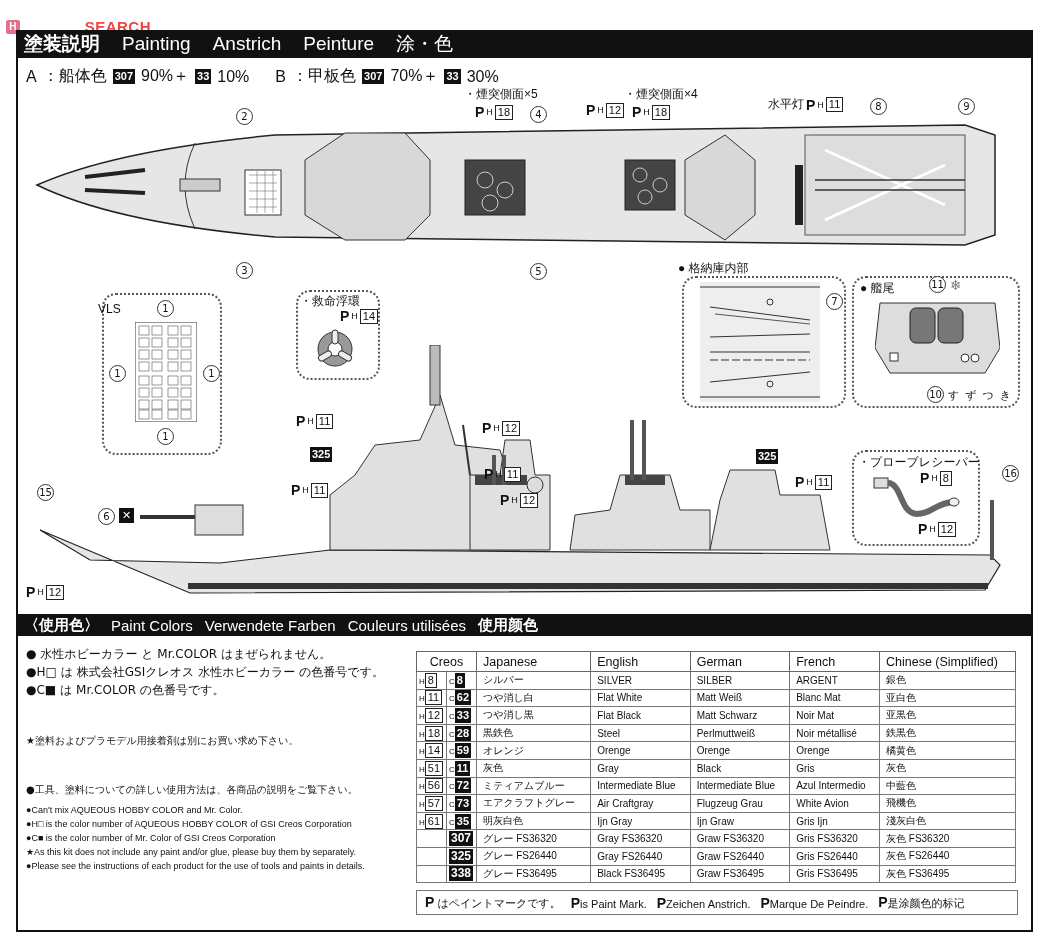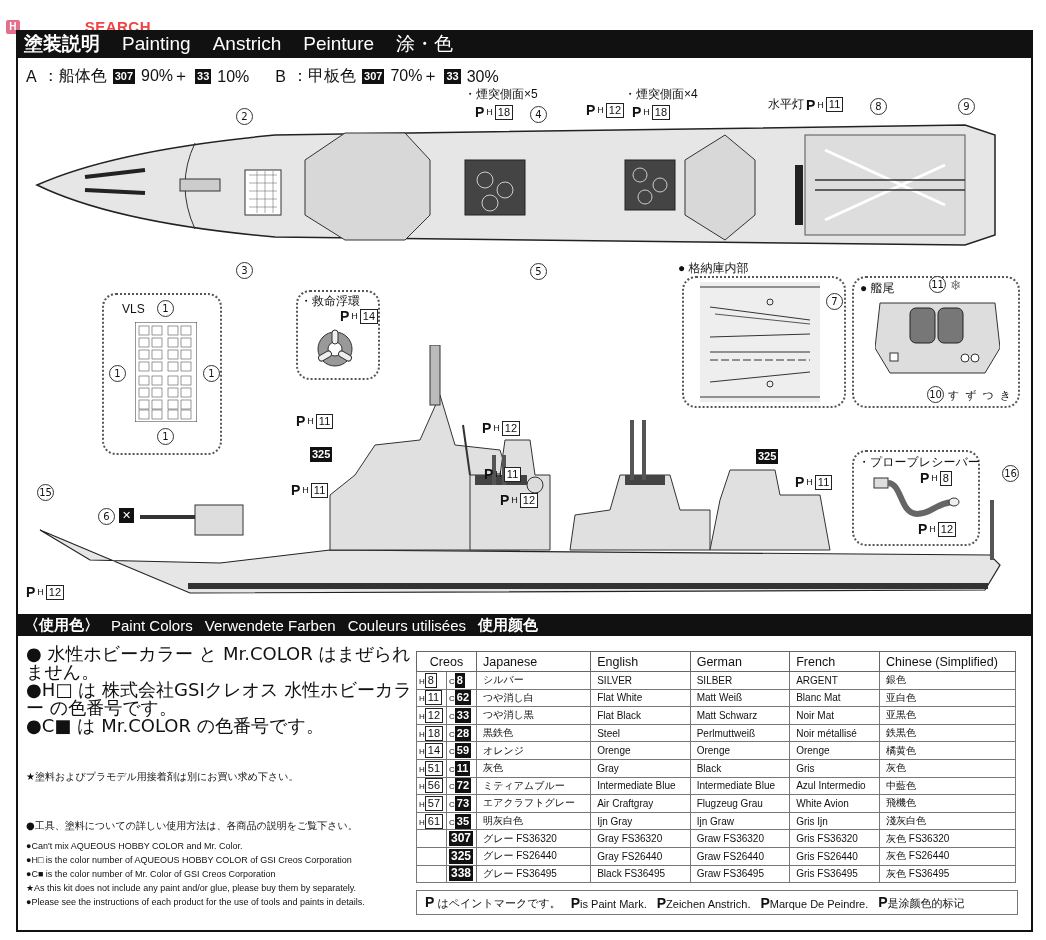--- a/index.html
+++ b/index.html
@@ -17,21 +17,21 @@
   .cbox { display: inline-block; background: #111; color: #fff; font-weight: bold; font-size: 11px; padding: 1px 2px; line-height: 13px; }
   .hbox { display: inline-block; border: 1px solid #222; font-size: 11px; padding: 0 2px; line-height: 13px; background: #fff; }
   .pmark { font-weight: 900; font-size: 14px; }
   .sub-h { font-size: 9px; }
   .callout { position: absolute; font-size: 12px; display: flex; align-items: center; gap: 2px; font-family: "Liberation Sans", sans-serif; white-space: nowrap; }
   .num-circle { position: absolute; width: 17px; height: 17px; border: 1px solid #333; border-radius: 50%; font-size: 10px; display: flex; align-items: center; justify-content: center; background: #fff; }
   .dotted-box { position: absolute; border: 2px dotted #555; border-radius: 14px; background: #fff; }
   .ship-top { position: absolute; left: 35px; top: 105px; width: 965px; height: 150px; }
   .ship-side { position: absolute; left: 30px; top: 345px; width: 975px; height: 255px; }
   .notes { position: absolute; left: 26px; top: 645px; width: 390px; font-size: 11px; line-height: 16.5px; }
-  .notes .big { font-size: 18px; line-height: 18px; }
+  .notes .big { font-size: 12px; line-height: 18px; }
   .notes .small { font-size: 10px; line-height: 15px; margin-top: 34px; }
   .notes .en { font-family: "Liberation Sans", sans-serif; font-size: 9px; line-height: 14px; }
   .notes .gap { height: 6px; }
   table.paints { position: absolute; left: 416px; top: 651px; width: 600px; border-collapse: collapse; font-size: 10px; font-family: "Liberation Sans", sans-serif; }
   table.paints th { font-weight: normal; font-size: 12.5px; text-align: left; padding: 1px 6px; border: 1px solid #666; height: 20px; }
   table.paints th.creos { text-align: center; }
   table.paints td { border: 1px solid #777; padding: 0 6px; height: 17.6px; white-space: nowrap; }
   table.paints td.h { width: 30px; padding: 0 2px; font-size: 8px; }
   table.paints td.c { width: 30px; padding: 0 2px; font-size: 8px; }
   .legend-bar { position: absolute; left: 416px; top: 890px; width: 602px; height: 25px; border: 1px solid #777; display: flex; align-items: center; gap: 10px; padding-left: 8px; font-size: 11px; font-family: "Liberation Sans", sans-serif; }
@@ -122,21 +122,21 @@
     <span class="hbox">18</span>
 </div>
 <div class="callout" style="left:768px;top:96px">
   <span>水平灯</span>
   <span class="pmark">P</span>
     <span class="sub-h">H</span>
     <span class="hbox">11</span>
 </div>
 
 <div class="dotted-box" style="left:102px;top:293px;width:120px;height:162px"></div>
-<div class="callout" style="left:122px;top:302px">VLS</div>
+<div class="callout" style="left:98px;top:302px">VLS</div>
 <svg style="position:absolute;left:135px;top:322px" width="62" height="100" viewBox="0 0 62 100">
   <rect x="0" y="0" width="62" height="100" fill="#fff" stroke="#333"></rect>
   <g fill="#fff" stroke="#555" stroke-width="0.6">
     <rect x="4" y="4" width="10" height="9"></rect>
       <rect x="17" y="4" width="10" height="9"></rect>
       <rect x="33" y="4" width="10" height="9"></rect>
       <rect x="46" y="4" width="10" height="9"></rect>
     <rect x="4" y="16" width="10" height="9"></rect>
       <rect x="17" y="16" width="10" height="9"></rect>
       <rect x="33" y="16" width="10" height="9"></rect>

